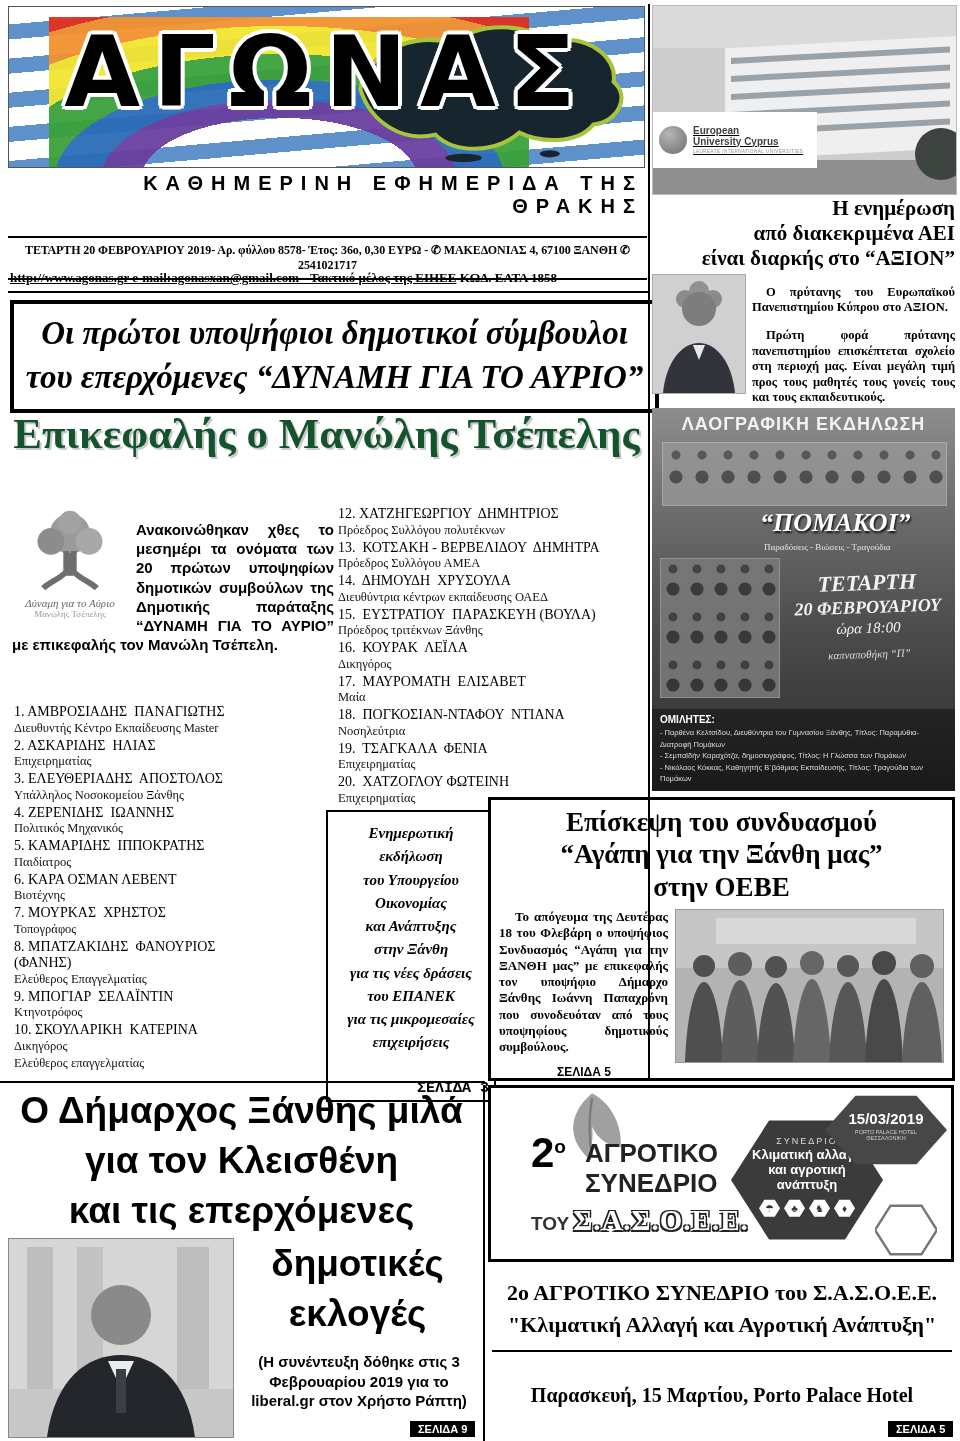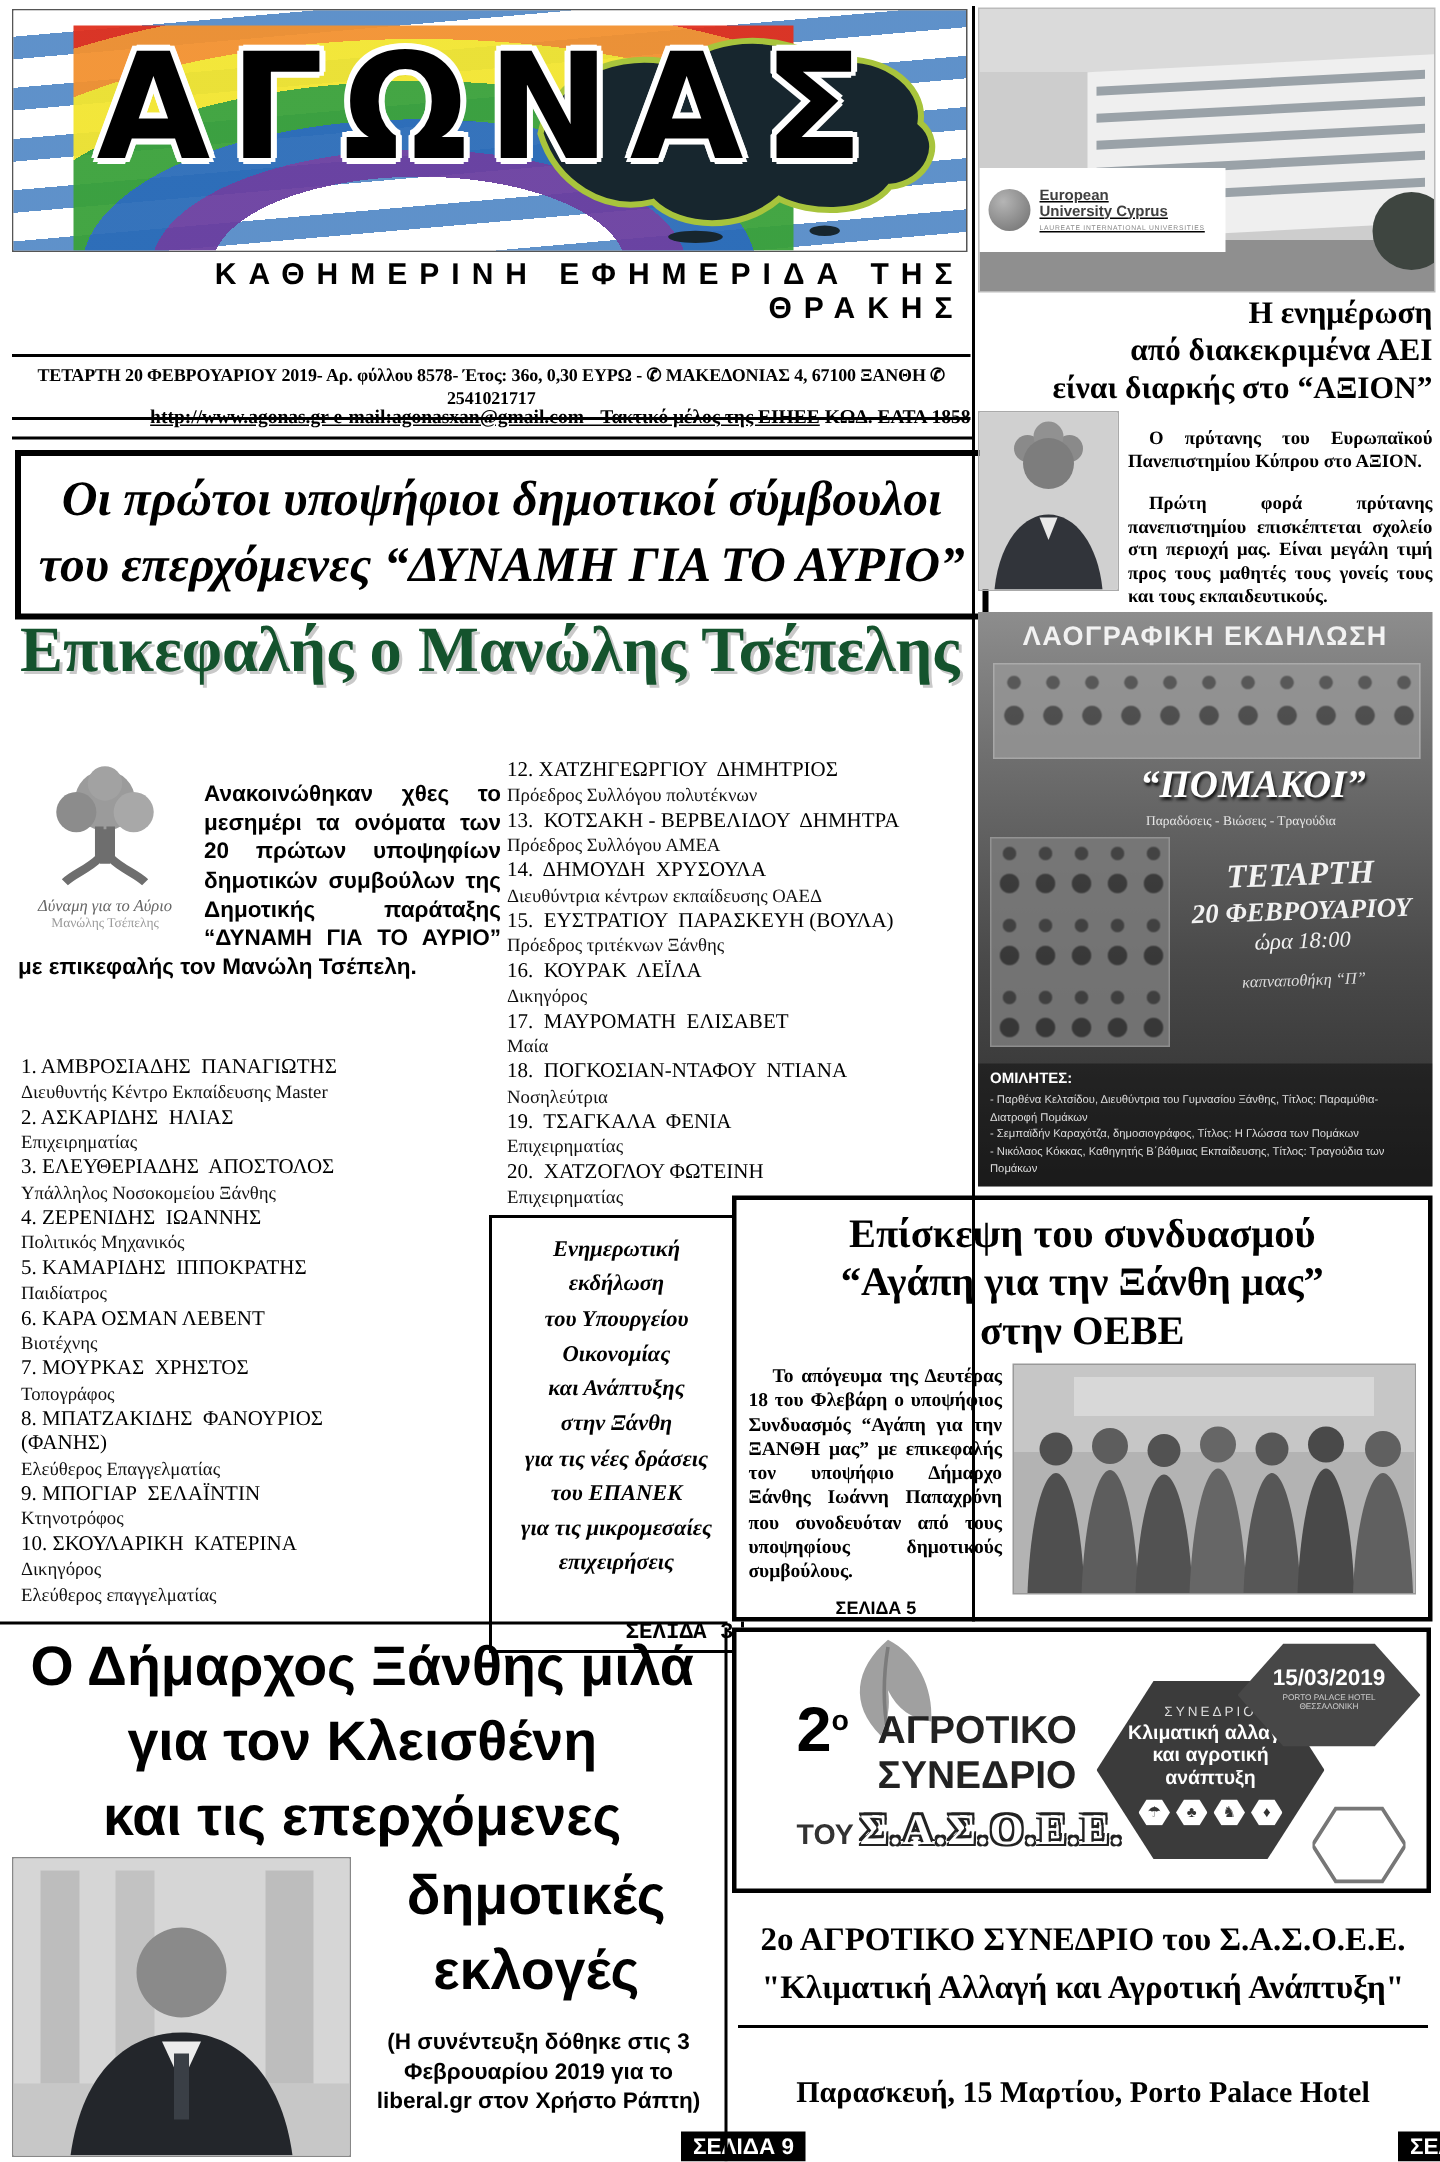--- a/index.html
+++ b/index.html
@@ -19,21 +19,21 @@
   .map{position:absolute;left:330px;top:6px;width:300px;height:152px;}
   .mast-title{position:absolute;left:0;top:16px;width:100%;text-align:center;
     font-family:"DejaVu Sans",sans-serif;font-weight:bold;font-size:98px;line-height:1;letter-spacing:13px;color:#000;
     text-shadow:-3px -3px 0 #fff,3px -3px 0 #fff,-3px 3px 0 #fff,3px 3px 0 #fff,0 4px 0 #fff,0 -4px 0 #fff,4px 0 0 #fff,-4px 0 0 #fff;}
   .mast-tagline{position:absolute;left:0;top:166px;width:635px;text-align:right;
     font-family:"Liberation Sans",sans-serif;font-weight:bold;font-size:20px;letter-spacing:8px;}
 
   
   .dateline{left:8px;top:236px;width:637px;border-top:2px solid #000;border-bottom:2px solid #000;
     padding:5px 1px;text-align:center;font-weight:bold;font-size:12px;letter-spacing:-0.1px;}
-  .webline{left:8px;top:266px;width:637px;border-bottom:2px solid #000;padding:4px 2px 5px;text-align:right;font-weight:bold;font-size:13px;}
+  .webline{left:8px;top:266px;width:637px;border-bottom:2px solid #000;padding:4px 2px 5px;text-align:left;font-weight:bold;font-size:13px;}
   .webline .u{text-decoration:underline;}
 
   
   .lead-box{left:10px;top:300px;width:633px;border:4px solid #000;padding:8px 4px 10px;text-align:center;background:#fff;}
   .lead-h{font-weight:bold;font-style:italic;font-size:33px;line-height:1.32;}
   .lead-sub{left:8px;top:409px;width:637px;text-align:center;font-weight:bold;font-size:43px;color:#14532d;
     text-shadow:2px 2px 0 #c9c9c9;}
   .intro{left:12px;top:505px;width:322px;height:196px;}
   .treewrap{float:left;width:116px;margin:2px 8px 0 0;text-align:center;}
   .tree-cap1{font-style:italic;font-size:11px;color:#666;line-height:1.1;}
@@ -97,21 +97,21 @@
   .oebe-text{width:176px;font-weight:bold;font-size:13px;line-height:1.25;text-align:justify;text-indent:16px;padding-right:7px;box-sizing:border-box;}
   .oebe-photo{flex:1;height:152px;border:1px solid #999;overflow:hidden;}
   .oebe-page{width:170px;text-align:center;font-family:"Liberation Sans",sans-serif;font-weight:bold;font-size:12px;margin-top:2px;}
 
   
   .mayor-line{width:483px;text-align:center;font-family:"Liberation Sans",sans-serif;font-weight:bold;font-size:37px;line-height:1;}
   .mh1{left:0;top:1092px;} .mh2{left:0;top:1142px;} .mh3{left:0;top:1192px;}
   .mh4{left:232px;top:1245px;width:251px;} .mh5{left:232px;top:1295px;width:251px;}
   .mayor-note{left:240px;top:1352px;width:238px;text-align:center;font-family:"Liberation Sans",sans-serif;font-weight:bold;font-size:15px;line-height:1.3;}
   .mayor-photo{left:8px;top:1238px;width:224px;height:198px;border:1px solid #888;overflow:hidden;}
-  .chip{position:absolute;background:#000;color:#fff;font-family:"Liberation Sans",sans-serif;font-weight:bold;font-size:15px;padding:2px 8px;margin-left:44px;}
+  .chip{position:absolute;background:#000;color:#fff;font-family:"Liberation Sans",sans-serif;font-weight:bold;font-size:11px;padding:2px 8px;}
 
   
   .sas-ad{left:488px;top:1085px;width:466px;height:177px;border:3px solid #000;box-sizing:border-box;display:flex;overflow:hidden;background:#fff;}
   .sa-left{width:238px;position:relative;}
   .sa-leaf{position:absolute;left:58px;top:2px;width:86px;height:72px;}
   .sa-num{position:absolute;left:40px;top:44px;font-family:"Liberation Sans",sans-serif;font-weight:bold;font-size:42px;line-height:1;}
   .sa-sup{font-size:19px;vertical-align:14px;}
   .sa-w1{position:absolute;left:94px;top:50px;font-family:"Liberation Sans",sans-serif;font-weight:bold;font-size:26px;color:#222;}
   .sa-w2{position:absolute;left:94px;top:80px;font-family:"Liberation Sans",sans-serif;font-weight:bold;font-size:26px;color:#222;}
   .sa-block{position:absolute;left:40px;top:116px;white-space:nowrap;}

